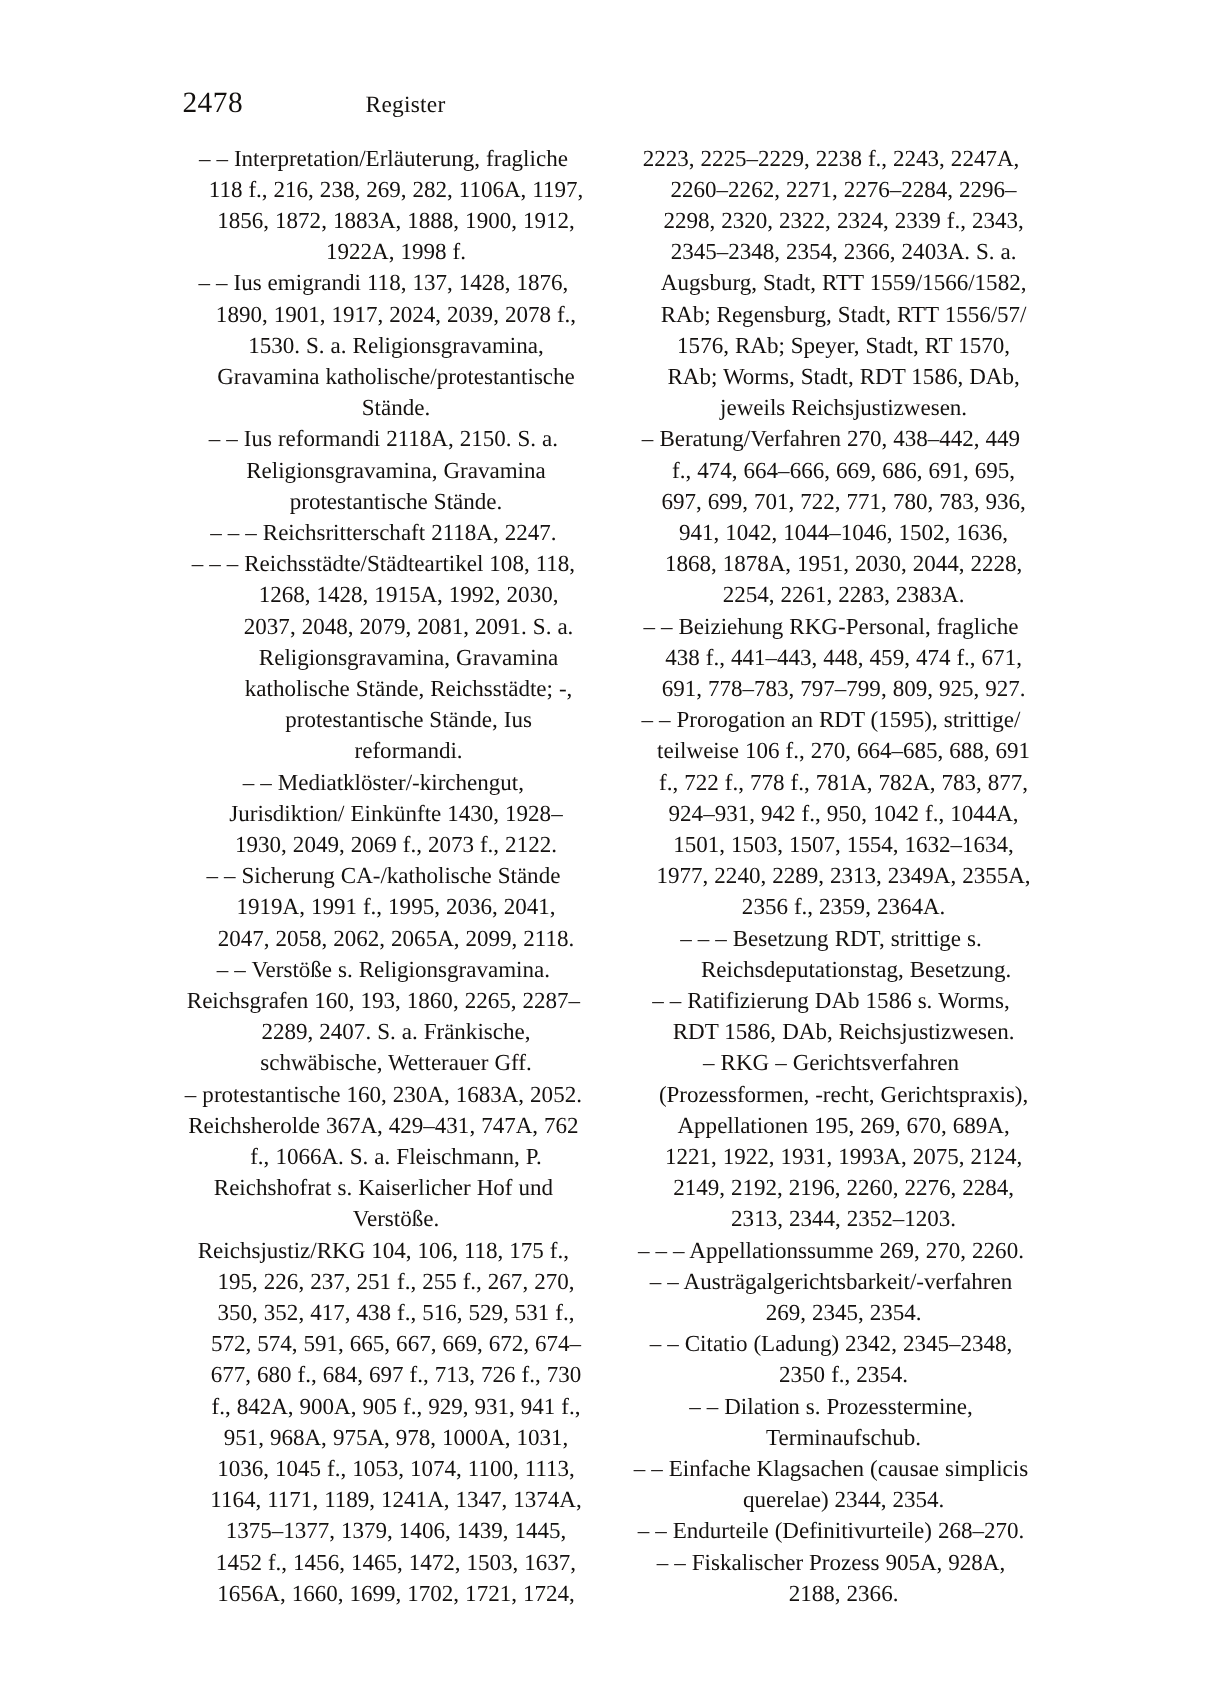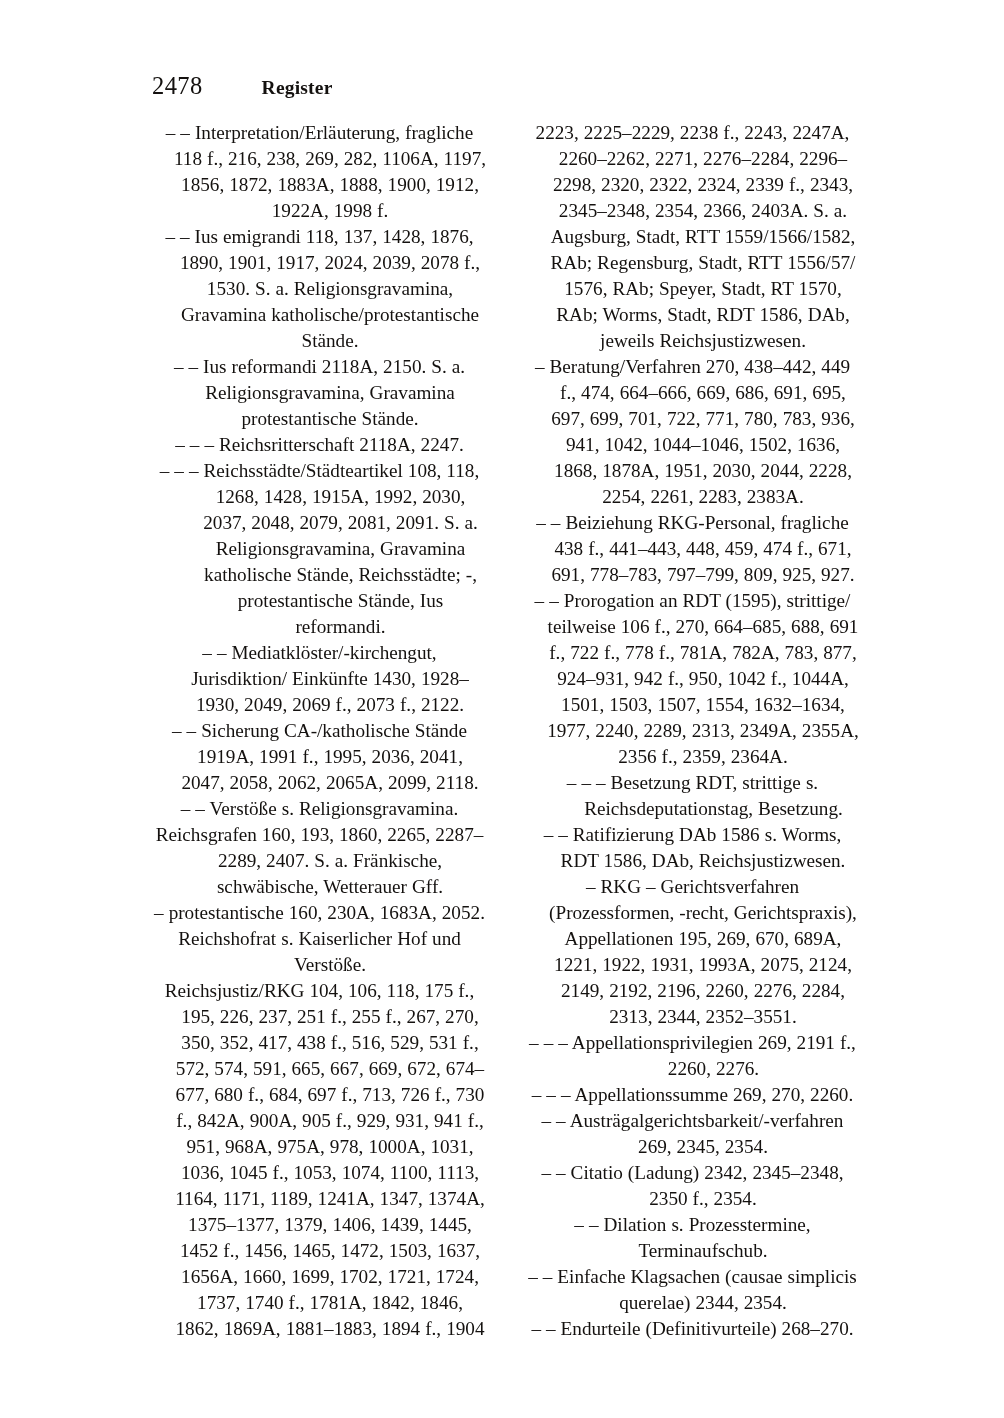--- a/index.html
+++ b/index.html
@@ -31,23 +31,22 @@
     align-items: baseline;
   }
   .folio {
     font-size: 24.5px;
     line-height: 1;
     letter-spacing: 0.4px;
   }
   .head-title {
     font-size: 19.5px;
     line-height: 1;
-    margin-left: 59px;
+    margin-left: 102px;
     letter-spacing: 0.2px;
-    font-weight: bold;
   }
 
   
   .columns {
     position: absolute;
     left: 152px;
     top: 120px;
     width: 708px;
     display: flex;
     gap: 38px;
@@ -86,32 +85,32 @@
         <p class="entry lvl2">– – Interpretation/Erläuterung, fragliche 118 f., 216, 238, 269, 282, 1106A, 1197, 1856, 1872, 1883A, 1888, 1900, 1912, 1922A, 1998 f.</p>
         <p class="entry lvl2">– – Ius emigrandi  118, 137, 1428, 1876, 1890, 1901, 1917, 2024, 2039, 2078 f., 1530.  S. a. Religionsgravamina, Gravamina katholische/protestantische Stände.</p>
         <p class="entry lvl2">– – Ius reformandi  2118A, 2150.  S. a. Religionsgravamina, Gravamina protestantische Stände.</p>
         <p class="entry lvl3">– – – Reichsritterschaft  2118A, 2247.</p>
         <p class="entry lvl3">– – – Reichsstädte/Städteartikel  108, 118, 1268, 1428, 1915A, 1992, 2030, 2037, 2048, 2079, 2081, 2091.  S. a. Religionsgravamina, Gravamina katholische Stände, Reichsstädte; -, protestantische Stände, Ius reformandi.</p>
         <p class="entry lvl2">– – Mediatklöster/-kirchengut, Jurisdiktion/ Einkünfte  1430, 1928–1930, 2049, 2069 f., 2073 f., 2122.</p>
         <p class="entry lvl2">– – Sicherung CA-/katholische Stände 1919A, 1991 f., 1995, 2036, 2041, 2047, 2058, 2062, 2065A, 2099, 2118.</p>
         <p class="entry lvl2">– – Verstöße  s. Religionsgravamina.</p>
         <p class="entry lvl0">Reichsgrafen  160, 193, 1860, 2265, 2287–2289, 2407.  S. a. Fränkische, schwäbische, Wetterauer Gff.</p>
         <p class="entry lvl1">– protestantische  160, 230A, 1683A, 2052.</p>
+        <p class="entry lvl0">Reichsherolde  367A, 429–431, 747A, 762 f., 1066A.  S. a. Fleischmann, P.</p>
         <p class="entry lvl0">Reichshofrat  s. Kaiserlicher Hof und Verstöße.</p>
         <p class="entry lvl0">Reichsjustiz/RKG  104, 106, 118, 175 f., 195, 226, 237, 251 f., 255 f., 267, 270, 350, 352, 417, 438 f., 516, 529, 531 f., 572, 574, 591, 665, 667, 669, 672, 674–677, 680 f., 684, 697 f., 713, 726 f., 730 f., 842A, 900A, 905 f., 929, 931, 941 f., 951, 968A, 975A, 978, 1000A, 1031, 1036, 1045 f., 1053, 1074, 1100, 1113, 1164, 1171, 1189, 1241A, 1347, 1374A, 1375–1377, 1379, 1406, 1439, 1445, 1452 f., 1456, 1465, 1472, 1503, 1637, 1656A, 1660, 1699, 1702, 1721, 1724, 1737, 1740 f., 1781A, 1842, 1846, 1862, 1869A, 1881–1883, 1894 f., 1904 f., 1909, 1921–1923, 1929, 1930A, 1931, 1936 f., 1993, 2000, 2027A, 2036, 2041, 2045, 2047, 2051, 2058 f., 2062, 2070 f., 2075, 2081, 2097, 2102A, 2103, 2121A, 2124 f., 2127, 2141–2143, 2149, 2153 f., 2158–2160, 2167–2169, 2191 f., 2196–2202, 2205 f.,</p>
       </div>
     <div class="col" id="col-right">
         <p class="entry lvl0">2223, 2225–2229, 2238 f., 2243, 2247A, 2260–2262, 2271, 2276–2284, 2296–2298, 2320, 2322, 2324, 2339 f., 2343, 2345–2348, 2354, 2366, 2403A.  S. a. Augsburg, Stadt, RTT 1559/1566/1582, RAb; Regensburg, Stadt, RTT 1556/57/ 1576, RAb; Speyer, Stadt, RT 1570, RAb; Worms, Stadt, RDT 1586, DAb, jeweils Reichsjustizwesen.</p>
         <p class="entry lvl1">– Beratung/Verfahren  270, 438–442, 449 f., 474, 664–666, 669, 686, 691, 695, 697, 699, 701, 722, 771, 780, 783, 936, 941, 1042, 1044–1046, 1502, 1636, 1868, 1878A, 1951, 2030, 2044, 2228, 2254, 2261, 2283, 2383A.</p>
         <p class="entry lvl2">– – Beiziehung RKG-Personal, fragliche 438 f., 441–443, 448, 459, 474 f., 671, 691, 778–783, 797–799, 809, 925, 927.</p>
         <p class="entry lvl2">– – Prorogation an RDT (1595), strittige/ teilweise  106 f., 270, 664–685, 688, 691 f., 722 f., 778 f., 781A, 782A, 783, 877, 924–931, 942 f., 950, 1042 f., 1044A, 1501, 1503, 1507, 1554, 1632–1634, 1977, 2240, 2289, 2313, 2349A, 2355A, 2356 f., 2359, 2364A.</p>
         <p class="entry lvl3">– – – Besetzung RDT, strittige  s. Reichsdeputationstag, Besetzung.</p>
         <p class="entry lvl2">– – Ratifizierung DAb 1586  s. Worms, RDT 1586, DAb, Reichsjustizwesen.</p>
-        <p class="entry lvl1">– RKG – Gerichtsverfahren (Prozessformen, -recht, Gerichtspraxis), Appellationen  195, 269, 670, 689A, 1221, 1922, 1931, 1993A, 2075, 2124, 2149, 2192, 2196, 2260, 2276, 2284, 2313, 2344, 2352–3551.</p>
-        <p class="entry lvl3">– – – Appellationsprivilegien  269, 2191 f., 2260, 2276.</p>
+        <p class="entry lvl1">– RKG – Gerichtsverfahren (Prozessformen, -recht, Gerichtspraxis), Appellationen  195, 269, 670, 689A, 1221, 1922, 1931, 1993A, 2075, 2124, 2149, 2192, 2196, 2260, 2276, 2284, 2313, 2344, 2352–1203.</p>
         <p class="entry lvl3">– – – Appellationssumme  269, 270, 2260.</p>
         <p class="entry lvl2">– – Austrägalgerichtsbarkeit/-verfahren  269, 2345, 2354.</p>
         <p class="entry lvl2">– – Citatio (Ladung)  2342, 2345–2348, 2350 f., 2354.</p>
         <p class="entry lvl2">– – Dilation  s. Prozesstermine, Terminaufschub.</p>
         <p class="entry lvl2">– – Einfache Klagsachen (causae simplicis querelae)  2344, 2354.</p>
         <p class="entry lvl2">– – Endurteile (Definitivurteile)  268–270.</p>
         <p class="entry lvl2">– – Fiskalischer Prozess  905A, 928A, 2188, 2366.</p>
         <p class="entry lvl3">– – – Exemtionsprozess  419, 454A, 1657A.</p>
       </div>
   </div>

